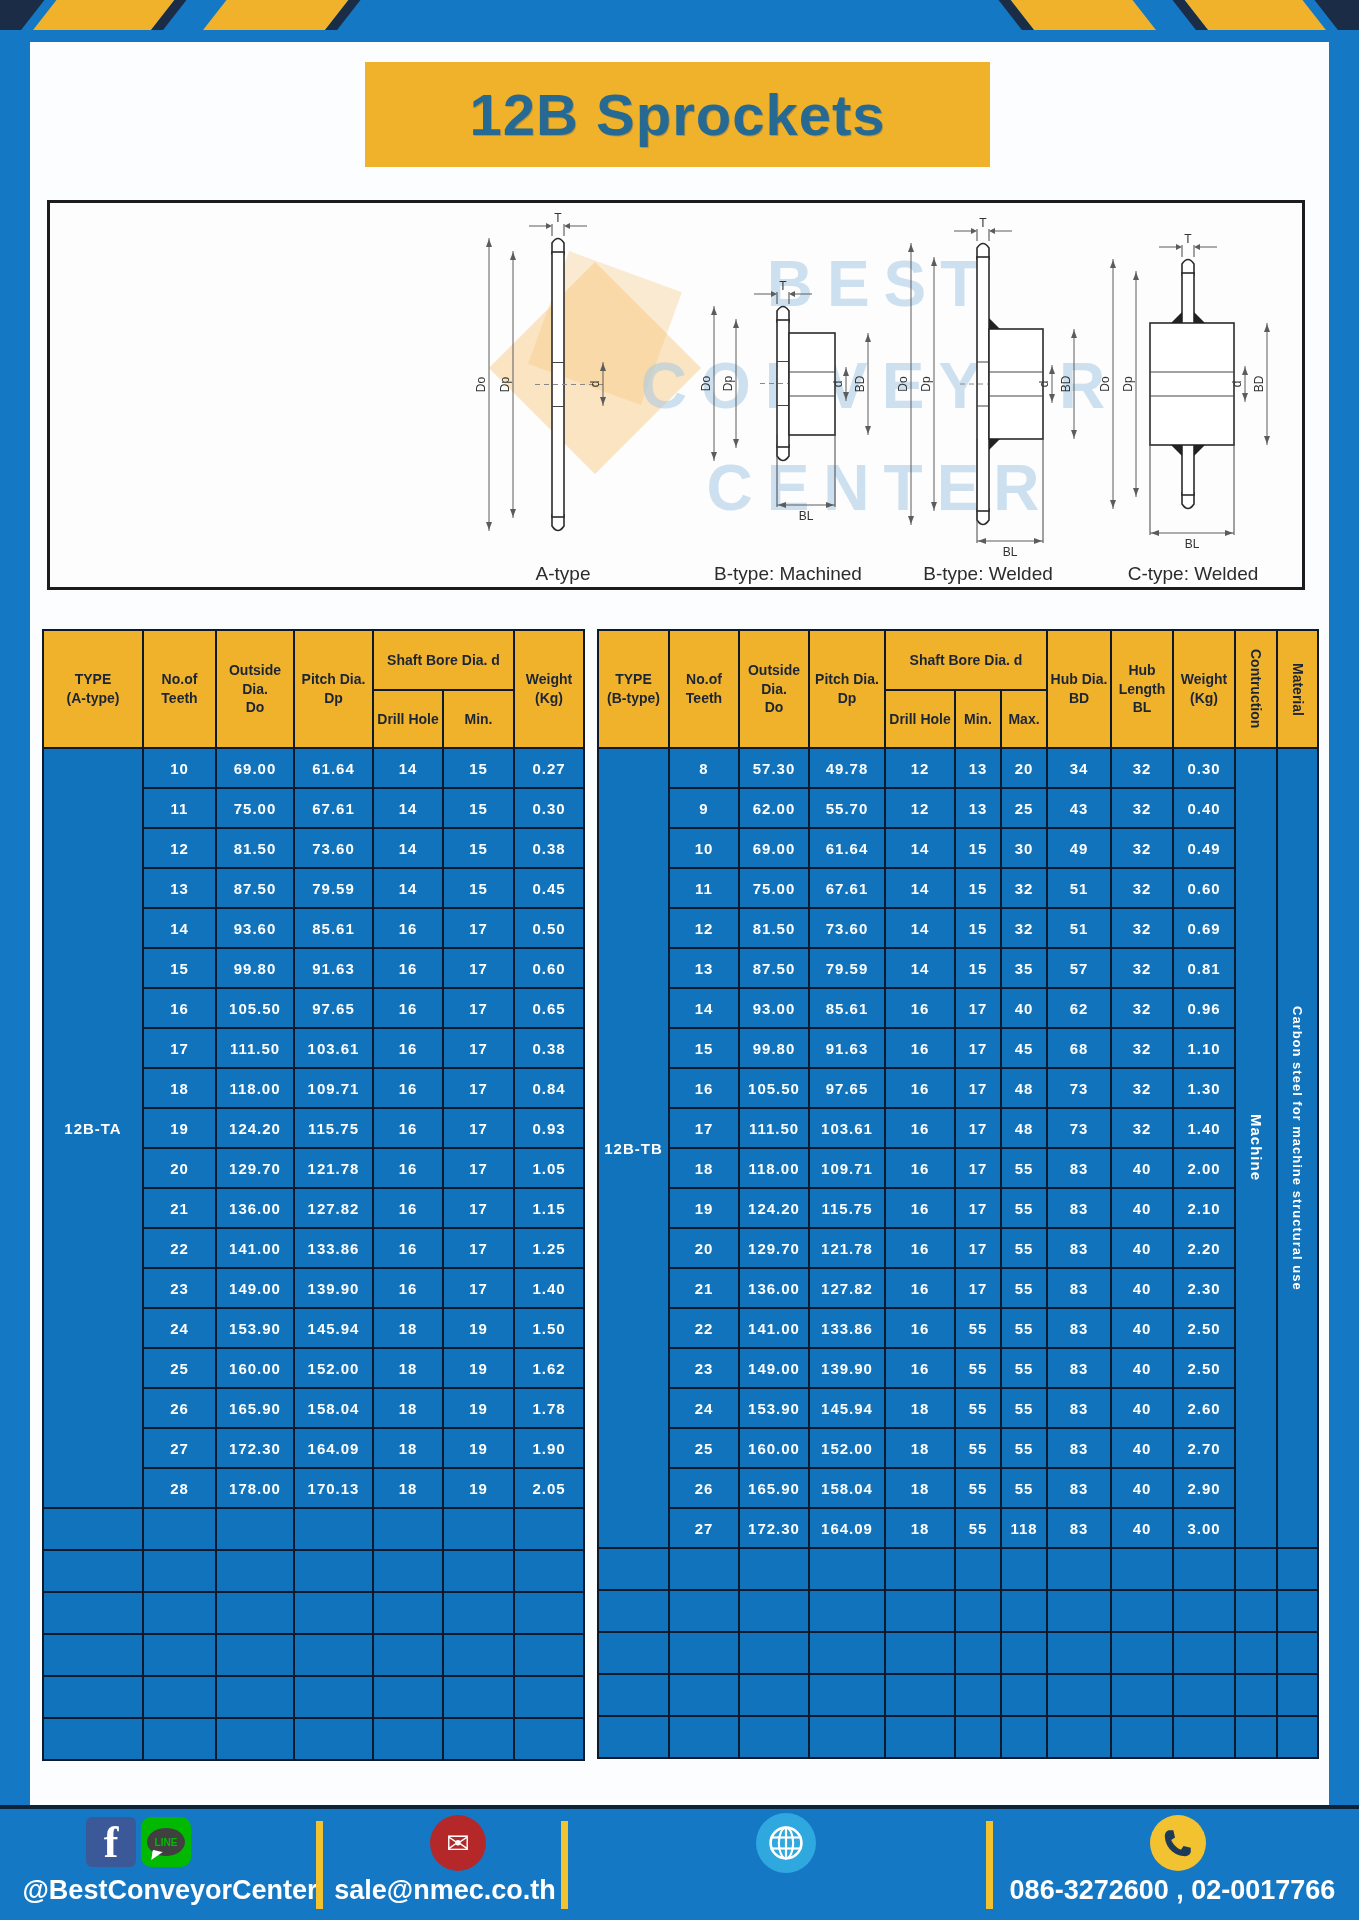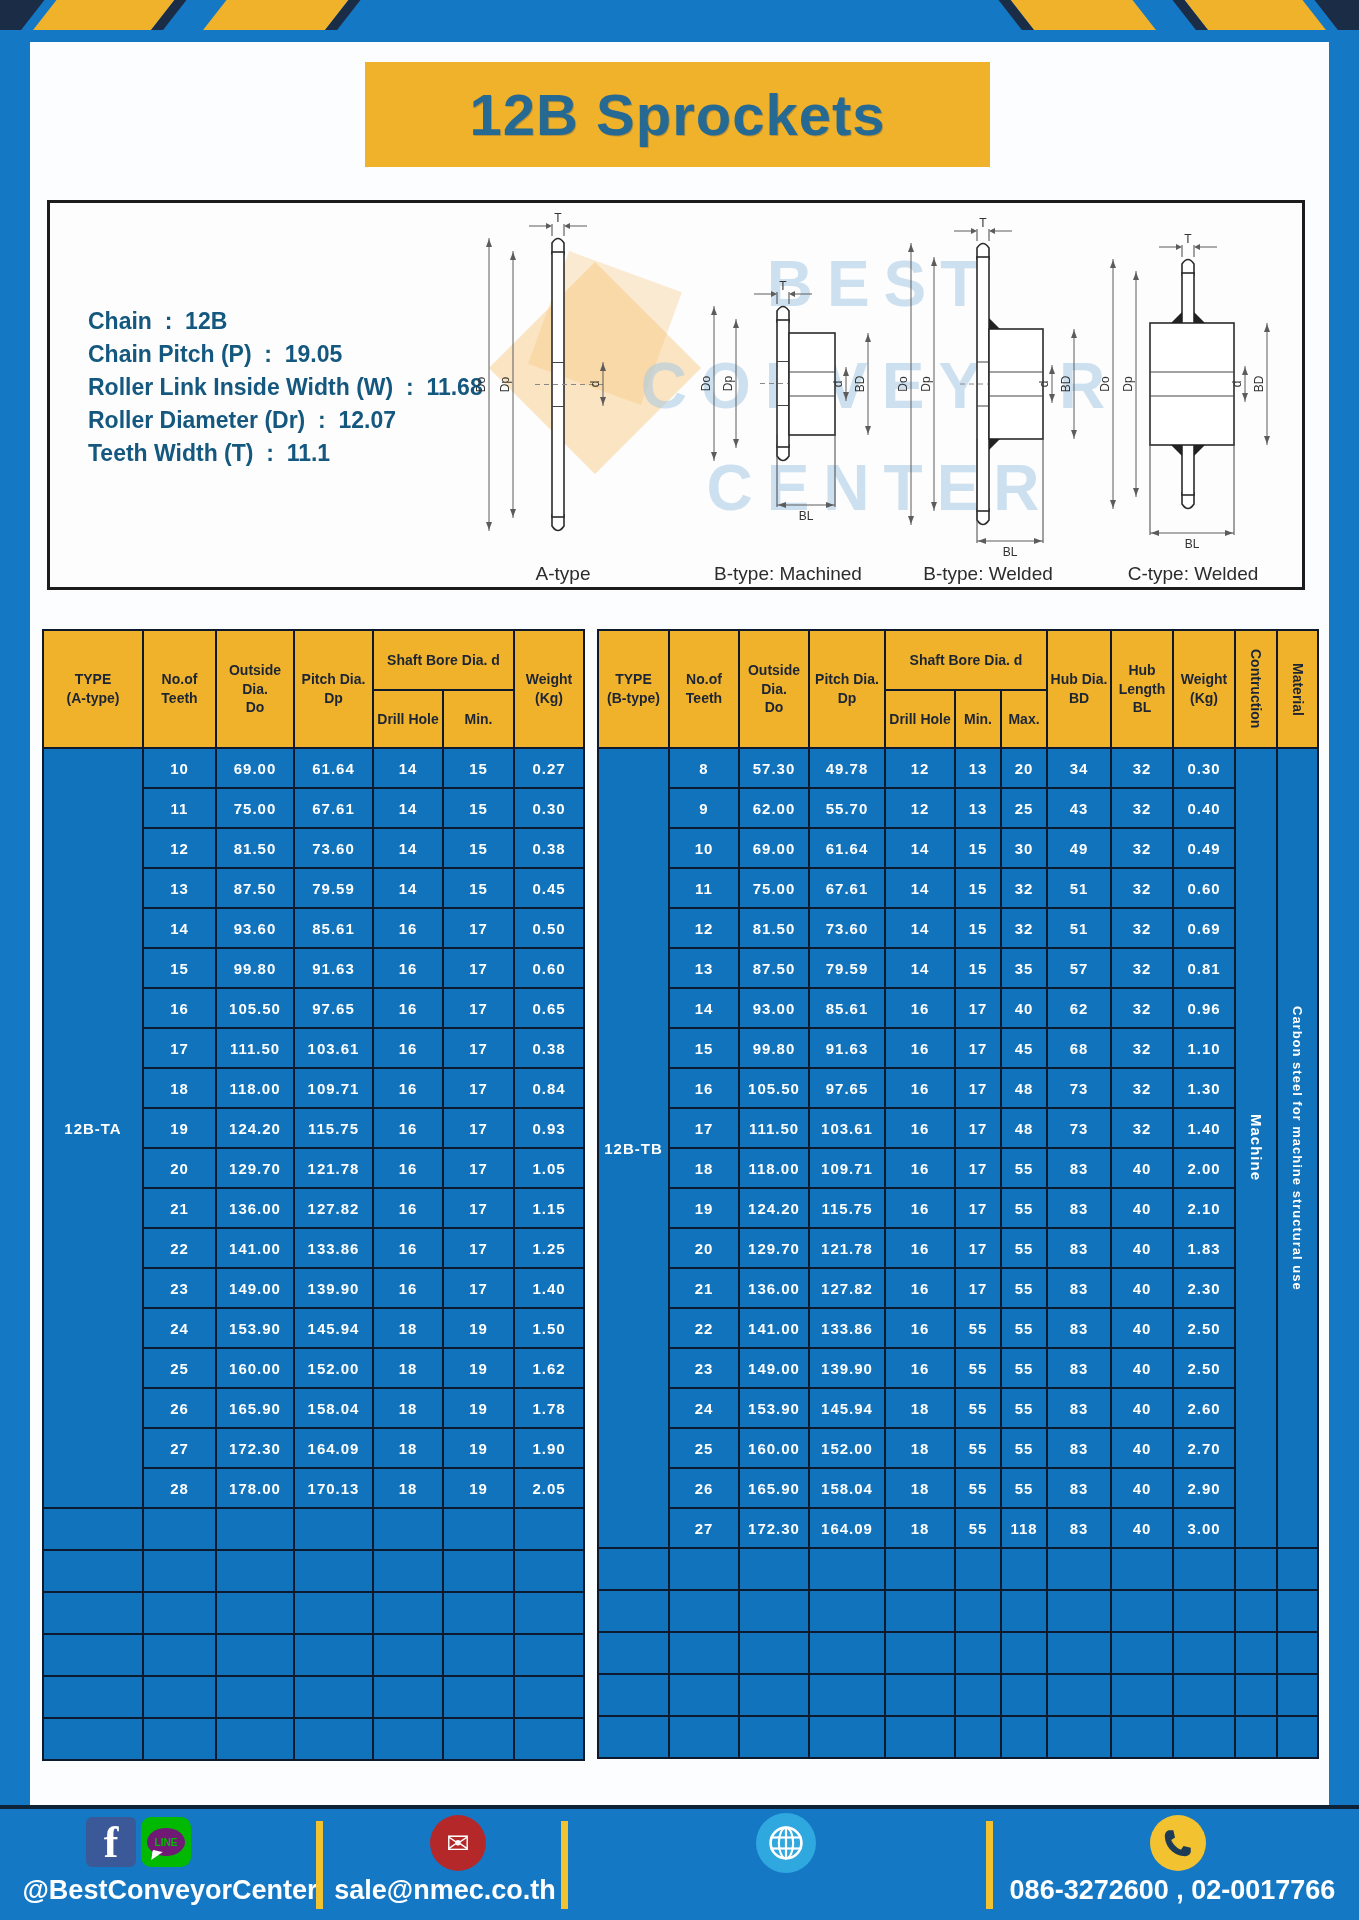--- a/index.html
+++ b/index.html
@@ -61,21 +61,21 @@
   .footer{position:absolute;left:0;top:1805px;width:1359px;height:115px;background:#1478C4;
           border-top:4px solid #0e2238;box-sizing:border-box;}
   .f-divider{position:absolute;top:12px;width:7px;height:88px;background:#F2C230;}
   .f-text{position:absolute;top:66px;height:34px;color:#ffffff;font-size:27px;font-weight:700;
           text-align:center;white-space:nowrap;}
   .icon-fb{position:absolute;left:86px;top:8px;width:50px;height:50px;background:#3B5998;border-radius:6px;
            color:#fff;font-family:"Liberation Serif",serif;font-weight:700;font-size:44px;
            display:flex;align-items:flex-end;justify-content:center;line-height:48px;overflow:hidden;}
   .icon-line{position:absolute;left:141px;top:8px;width:50px;height:50px;background:#00B900;border-radius:10px;
              display:flex;align-items:center;justify-content:center;}
-  .line-bubble{width:38px;height:28px;background:#701a75;border-radius:50%;display:flex;align-items:center;
+  .line-bubble{width:38px;height:28px;background:#404040;border-radius:50%;display:flex;align-items:center;
                justify-content:center;font-size:10px;font-weight:700;color:#00B900;position:relative;}
   .line-bubble:after{content:"";position:absolute;left:5px;bottom:-5px;border:5px solid transparent;
                border-top-color:#fff;border-left-color:#fff;transform:rotate(10deg);}
   .icon-mail{position:absolute;left:430px;top:6px;width:56px;height:56px;background:#B5282A;border-radius:50%;
              color:#fff;font-size:28px;display:flex;align-items:center;justify-content:center;}
   .icon-globe{position:absolute;left:756px;top:4px;width:60px;height:60px;background:#2FA7DF;border-radius:50%;
              display:flex;align-items:center;justify-content:center;}
   .icon-phone{position:absolute;left:1150px;top:6px;width:56px;height:56px;background:#F2C230;border-radius:50%;
              display:flex;align-items:center;justify-content:center;}
 </style>
@@ -110,27 +110,20 @@
   <div class="spec-panel">
     <div class="watermark">
       <div class="wm-star"></div>
       <div class="wm-star2"></div>
       <div class="wm-text" id="wm-text">
           <div>BEST</div>
           <div>CONVEYOR</div>
           <div>CENTER</div>
         </div>
     </div>
-    <div class="spec-lines" id="spec-lines">
-        <div class="spec-line">Chain&nbsp; : &nbsp;12B</div>
-        <div class="spec-line">Chain Pitch (P)&nbsp; : &nbsp;19.05</div>
-        <div class="spec-line">Roller Link Inside Width (W)&nbsp; : &nbsp;11.68</div>
-        <div class="spec-line">Roller Diameter (Dr)&nbsp; : &nbsp;12.07</div>
-        <div class="spec-line">Teeth Width (T)&nbsp; : &nbsp;11.1</div>
-      </div>
     <div id="drawings-host">
         <div class="drawing" style="left: 413px;"><svg class="dia" width="200" height="345" viewBox="0 0 200 345">
             <path class="part" d="M89 41 L89 30 Q95 21 101 30 L101 41 Z"></path>
             <path class="part" d="M89 302 L89 313 Q95 322 101 313 L101 302 Z"></path>
             <rect class="part" x="89" y="39" width="12" height="265"></rect>
             <line class="thin" x1="89" y1="149.5" x2="101" y2="149.5"></line>
             <line class="thin" x1="89" y1="193.5" x2="101" y2="193.5"></line>
             <line class="dash" x1="72" y1="171.5" x2="140" y2="171.5"></line>
             <line x1="26" y1="25" x2="26" y2="318"></line>
             <polygon points="23,34 29,34 26,26"></polygon>
@@ -702,21 +695,21 @@
         </tr>
         <tr>
           <td>20</td>
           <td>129.70</td>
           <td>121.78</td>
           <td>16</td>
           <td>17</td>
           <td>55</td>
           <td>83</td>
           <td>40</td>
-          <td>1.83</td>
+          <td>2.20</td>
         </tr>
         <tr>
           <td>21</td>
           <td>136.00</td>
           <td>127.82</td>
           <td>16</td>
           <td>17</td>
           <td>55</td>
           <td>83</td>
           <td>40</td>

